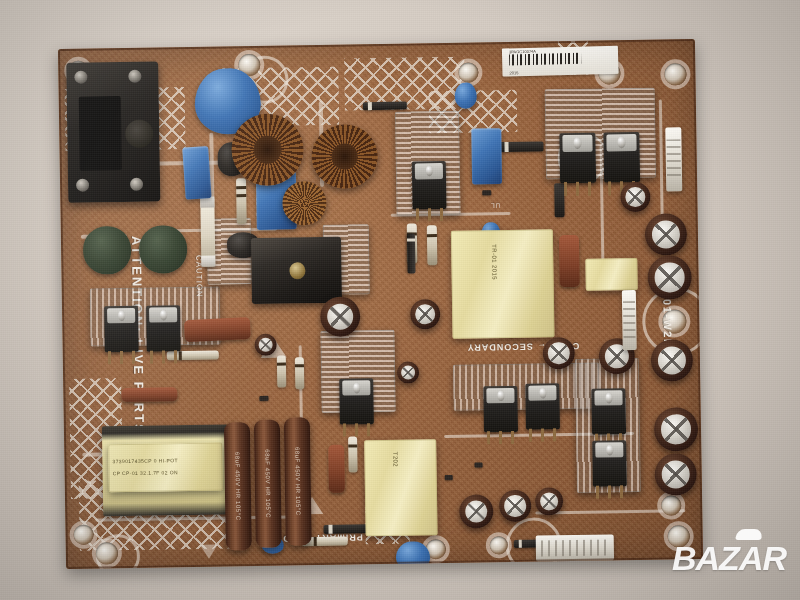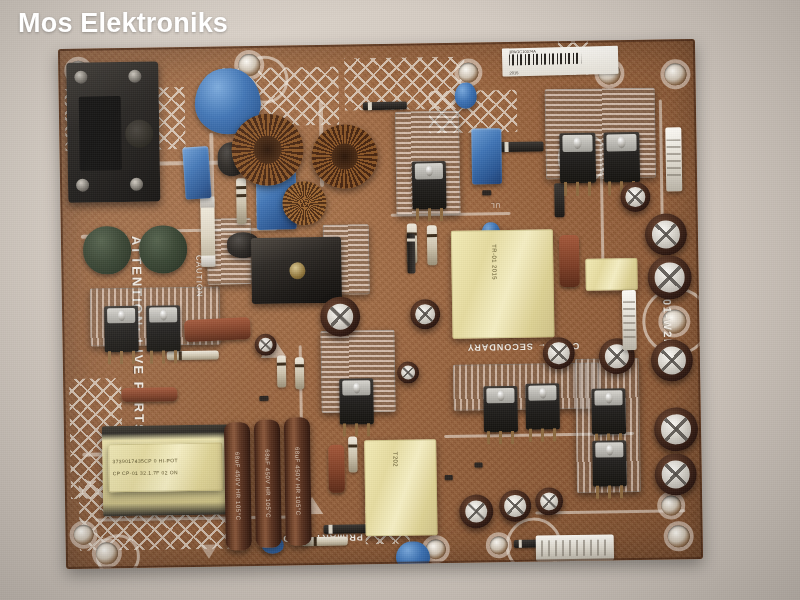--- a/index.html
+++ b/index.html
@@ -513,16 +513,19 @@
     <div class="txt" style="left:404px;top:300px;font-size:9px;font-weight:bold;transform:rotate(180deg);letter-spacing:1px;">COLD ← SECONDARY</div>
 
     <div class="txt" style="left:430px;top:160px;font-size:7px;opacity:.75;transform:rotate(180deg);">UL</div>
 
     <div class="gloss"></div>
     <div class="edge"></div>
   </div>
 
   <div class="vig"></div>
 
-  <div class="wm-brand">Mos Elektroniks</div>
-
+
+  <div class="wm-bazar">
+    <span class="car"></span>
+    <span>BAZAR</span>
+  </div>
 
 </div>
 
 </body></html>

